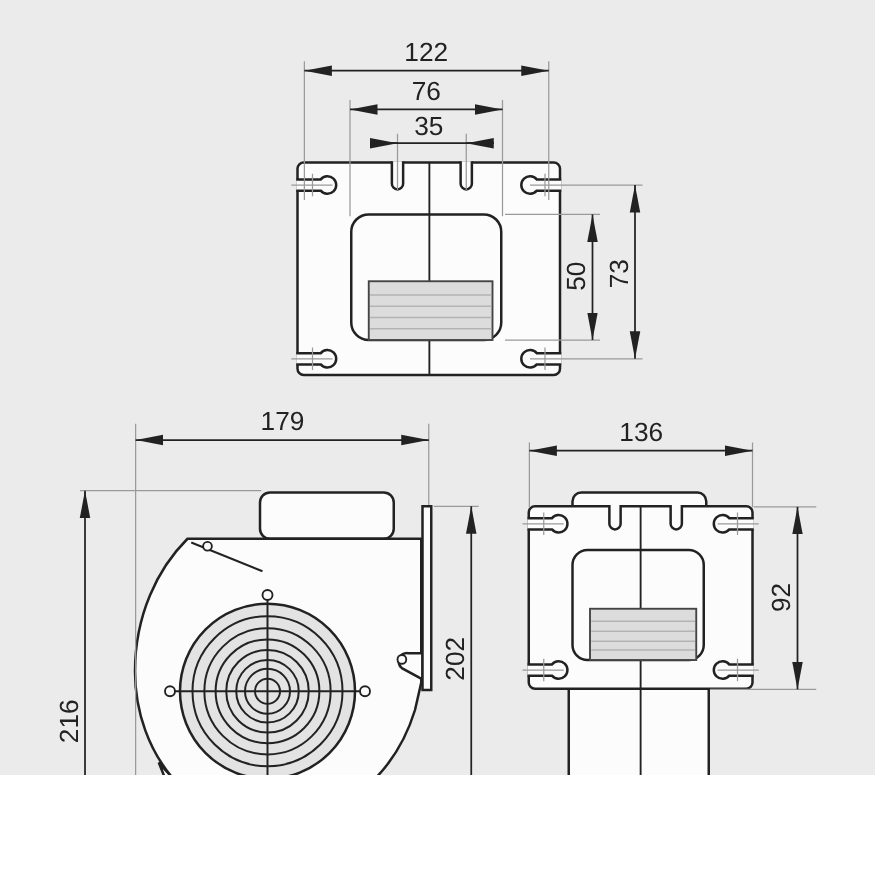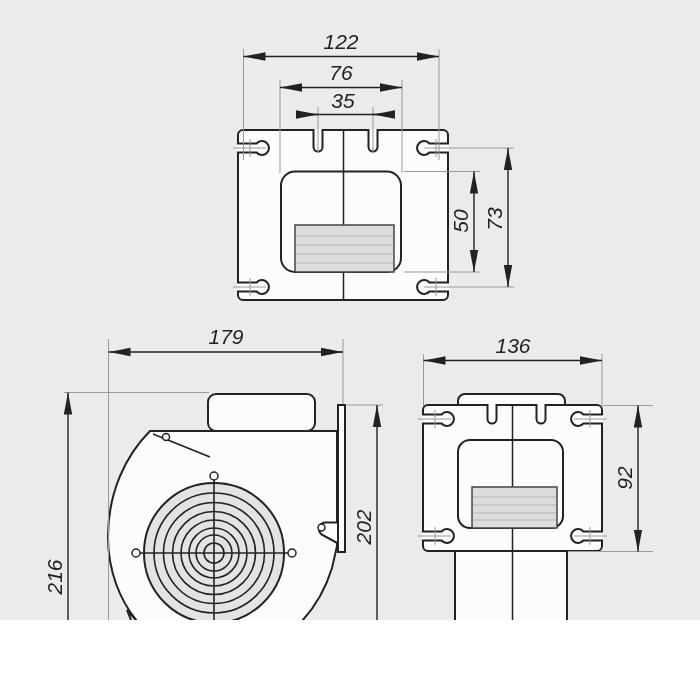--- a/index.html
+++ b/index.html
@@ -1,17 +1,17 @@
 <!DOCTYPE html>
 <html><head>
 <meta charset="utf-8">
 <style>
   html,body{margin:0;padding:0;}
   body{font-family:"Liberation Sans", sans-serif;}
-  .canvas{width:700px;height:620px;background:#ebebeb;position:relative;overflow:hidden;font-style:italic;}
+  .canvas{width:700px;height:620px;background:#ebebeb;position:relative;overflow:hidden;}
   svg{display:block;}
   .outline{fill:#fcfcfc;stroke:#222;stroke-width:2;}
   .stroke2{fill:none;stroke:#222;stroke-width:2;}
   .stroke16{fill:none;stroke:#222;stroke-width:1.6;}
   .thin{fill:none;stroke:#9a9a9a;stroke-width:1;}
   .base{fill:none;stroke:#555;stroke-width:1.2;}
   .dim{fill:none;stroke:#222;stroke-width:1.4;}
   .dimtext{fill:#222;font-size:21px;font-family:"Liberation Sans",sans-serif;}
   .hole{fill:#fcfcfc;stroke:#222;stroke-width:1.5;}
   .labelline{stroke:#b3b3b3;stroke-width:1.2;}

